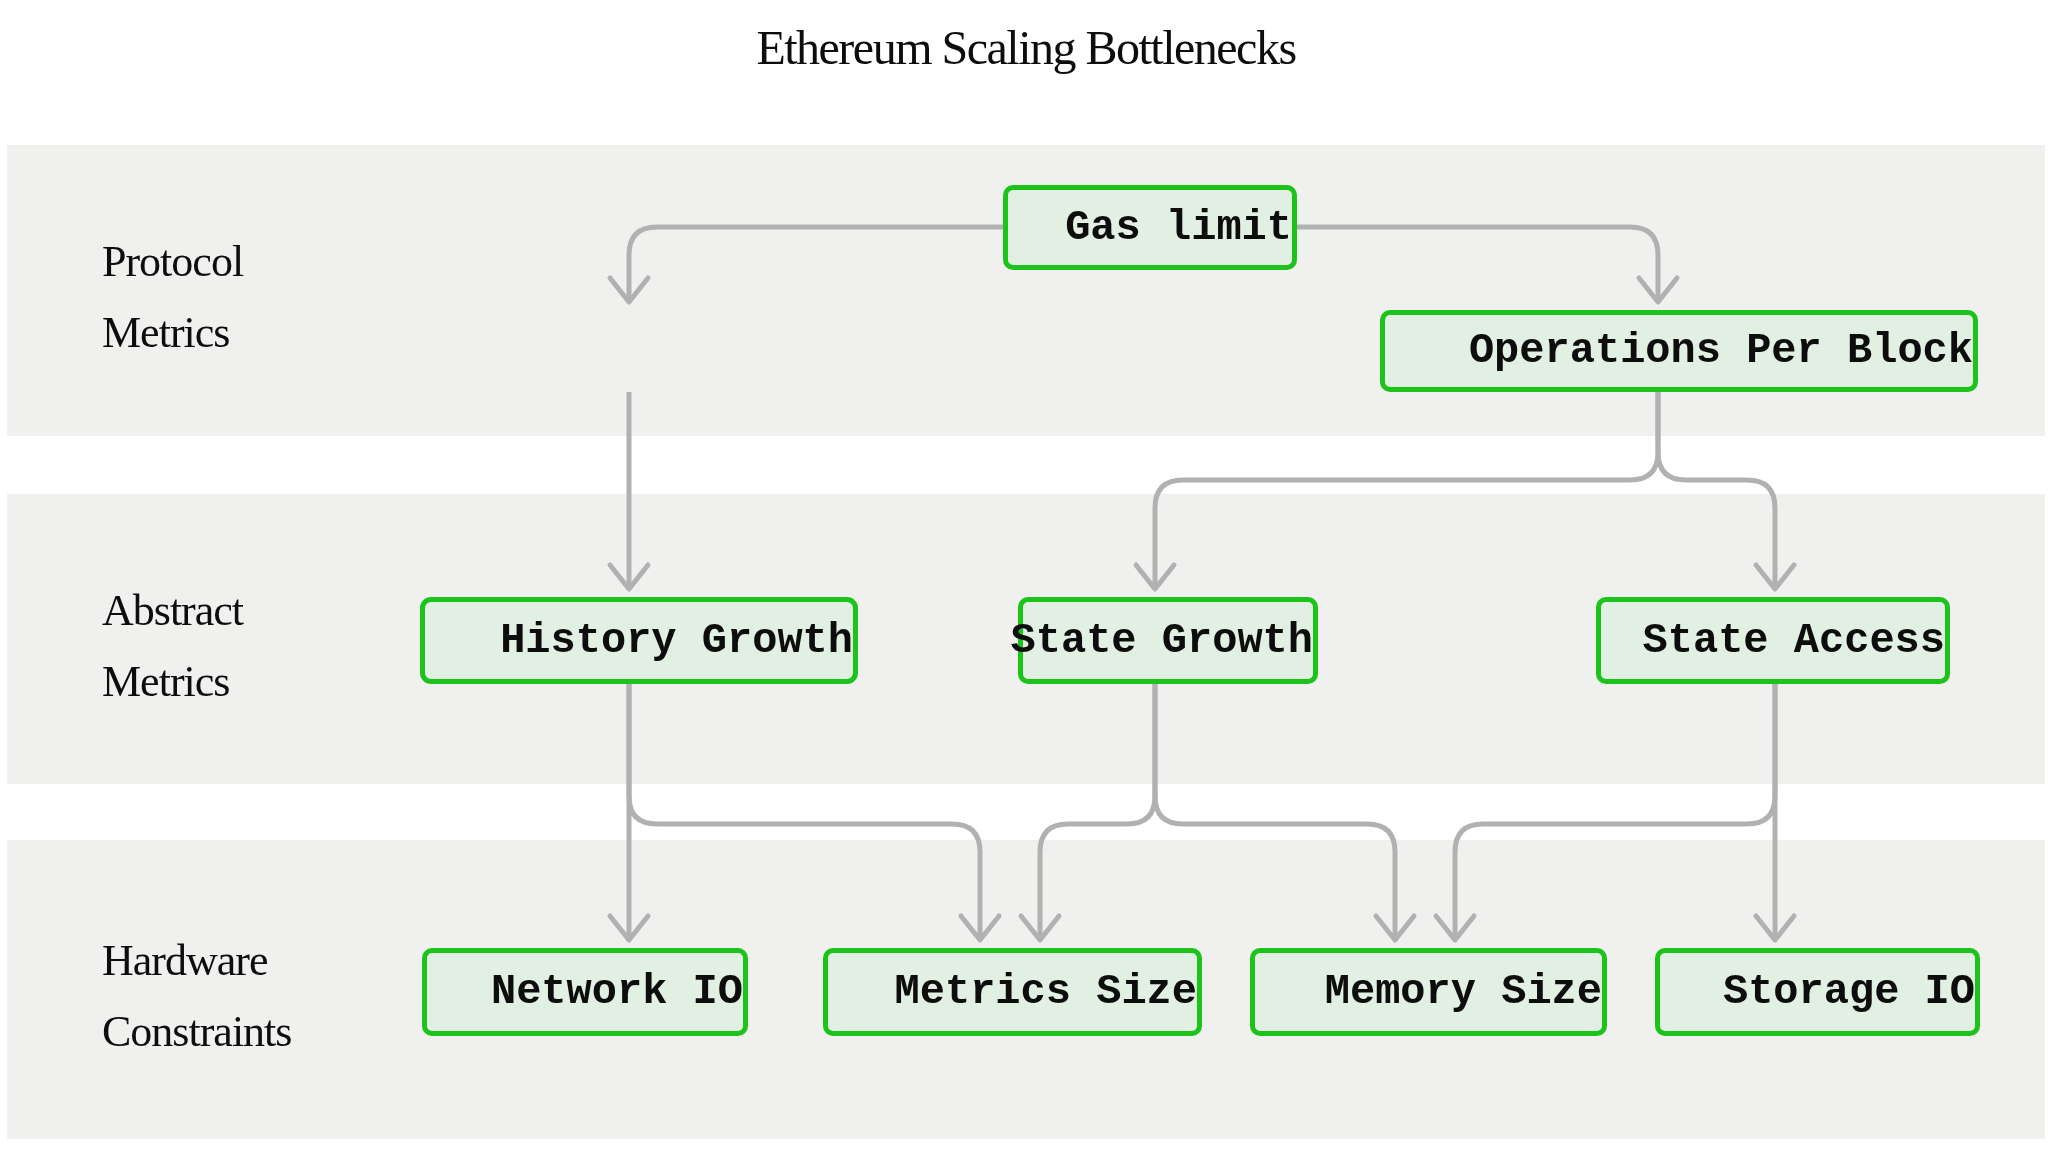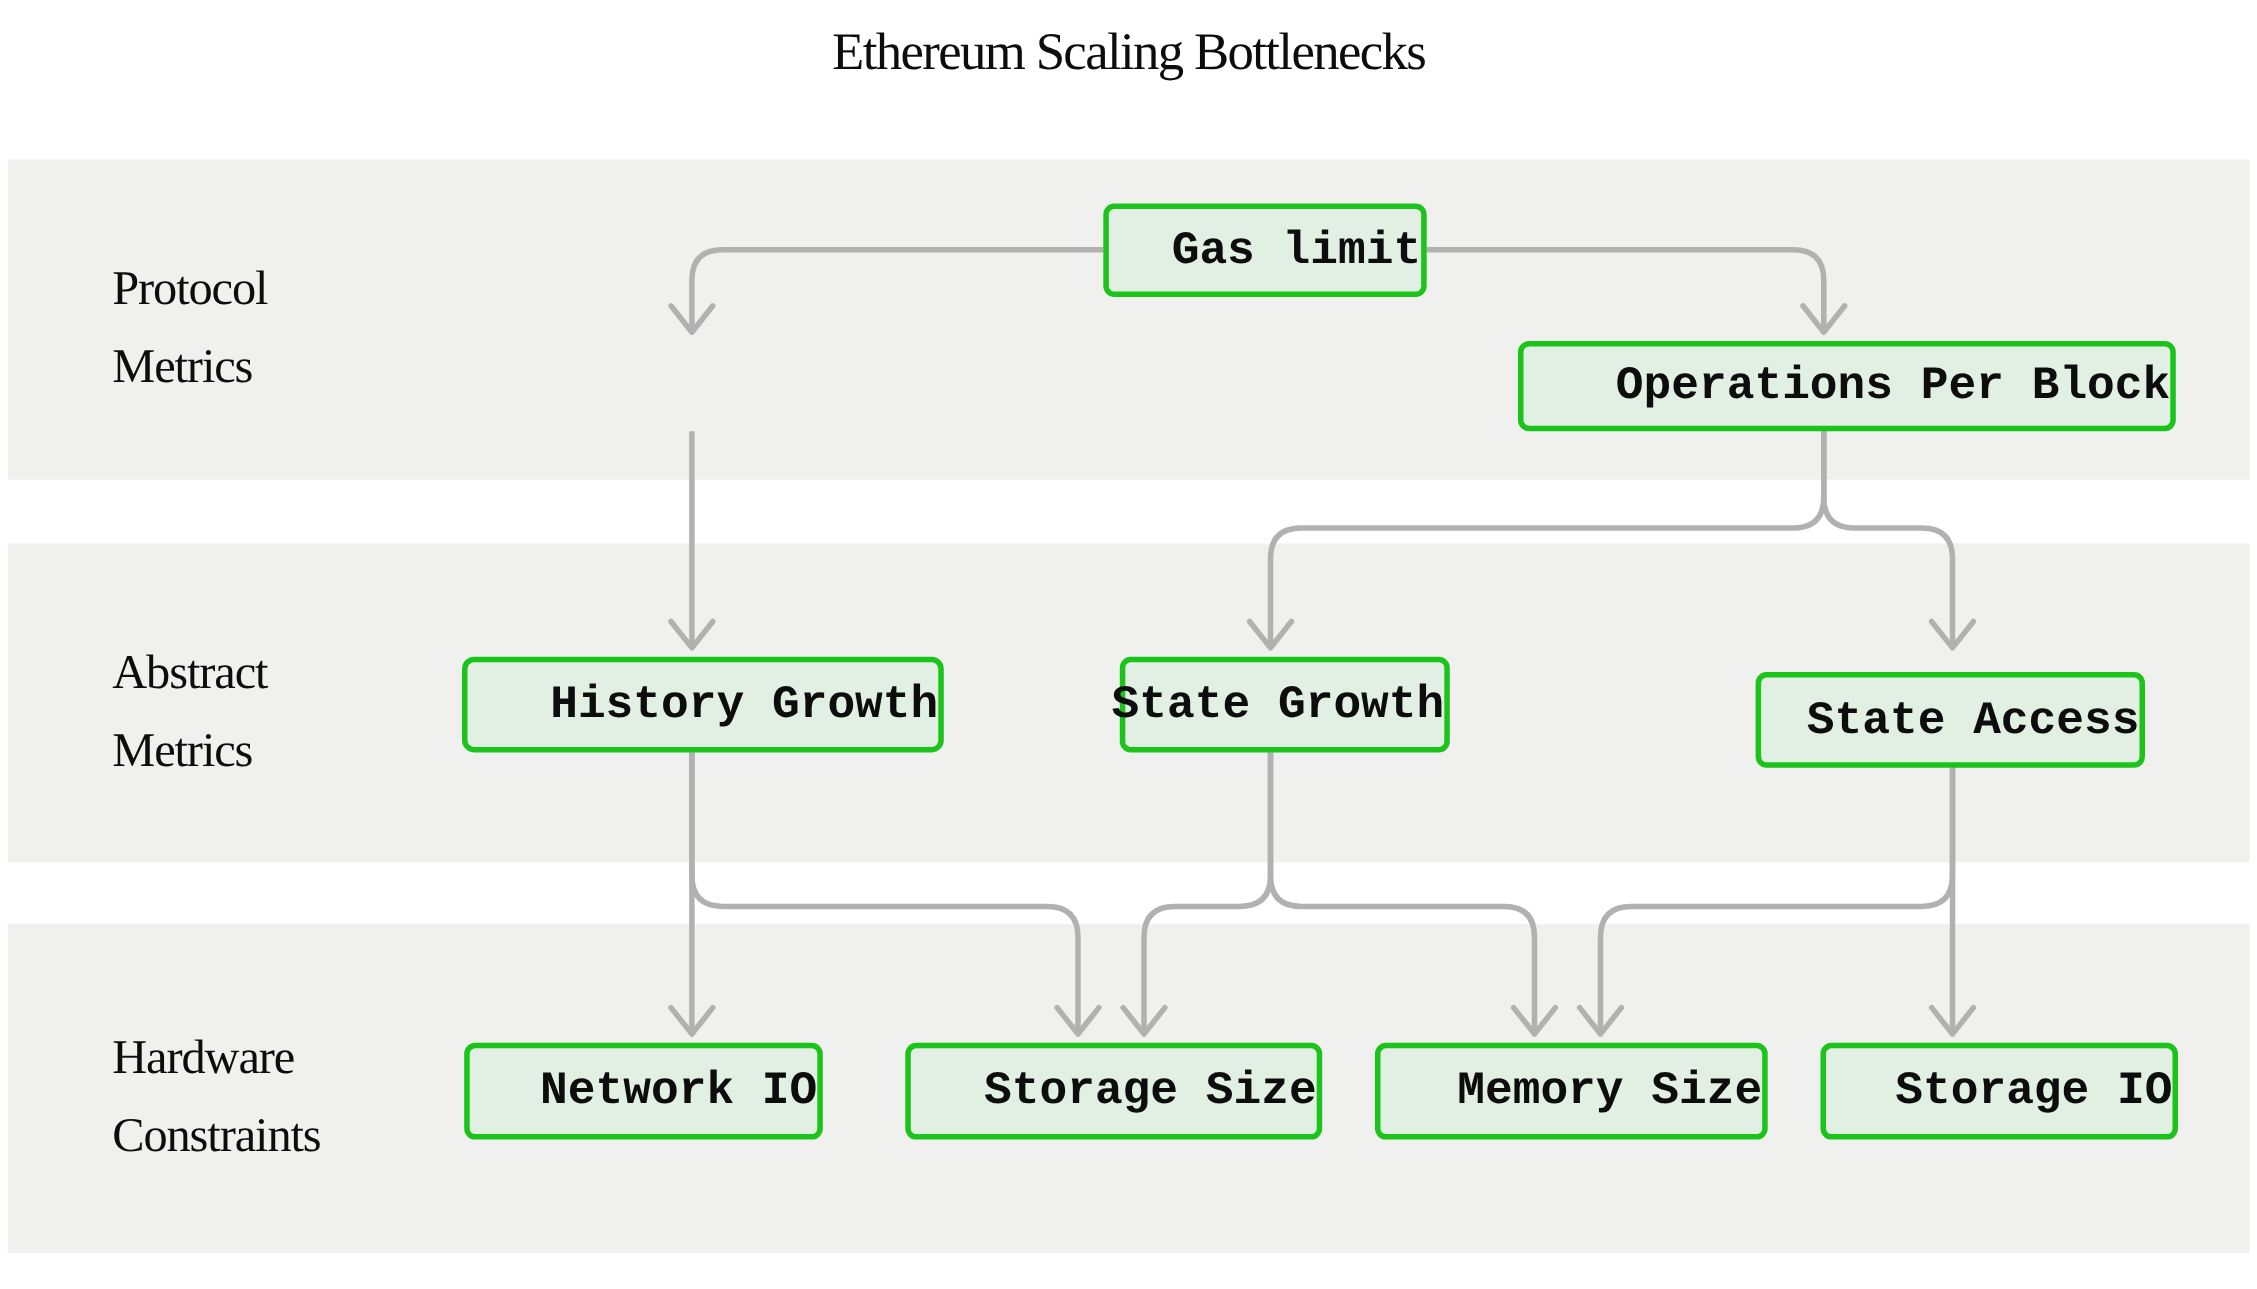--- a/index.html
+++ b/index.html
@@ -68,21 +68,21 @@
     font-weight:700;
     font-size:42px;
     color:var(--ink);
     white-space:nowrap;
   }
   .node.gas     {left:1003px;top:185px;width:294px;height:85px;}
   .node.block   {left:419px; top:310px;width:322px;height:82px;}
   .node.ops     {left:1380px;top:310px;width:598px;height:82px;}
   .node.history {left:420px; top:597px;width:438px;height:87px;border-radius:11px;}
   .node.sgrowth {left:1018px; top:597px;width:300px;height:87px;}
-  .node.saccess {left:1596px;top:611px;width:354px;height:87px;}
+  .node.saccess {left:1596px;top:597px;width:354px;height:87px;}
   .node.netio   {left:422px; top:948px;width:326px;height:88px;}
   .node.stsize  {left:823px; top:948px;width:379px;height:88px;}
   .node.memsize {left:1250px;top:948px;width:357px;height:88px;}
   .node.stio    {left:1655px;top:948px;width:325px;height:88px;}
 </style>
 </head>
 <body>
 
 <div class="canvas">
 
@@ -153,21 +153,21 @@
   <div class="node sgrowth">
       <span>State Growth</span>
     </div>
   <div class="node saccess">
       <span>State Access</span>
     </div>
   <div class="node netio">
       <span>Network IO</span>
     </div>
   <div class="node stsize">
-      <span>Storage Size</span>
+      <span>Metrics Size</span>
     </div>
   <div class="node memsize">
       <span>Memory Size</span>
     </div>
   <div class="node stio">
       <span>Storage IO</span>
     </div>
 
 </div>
 

